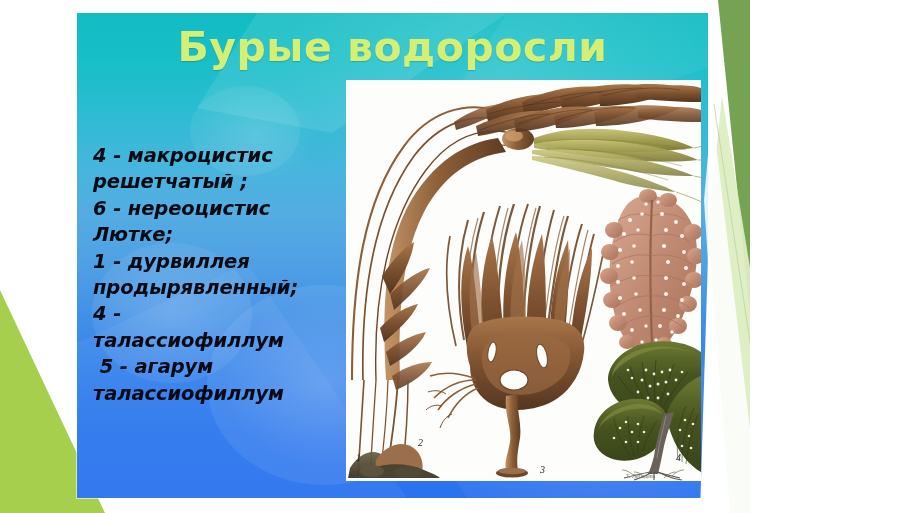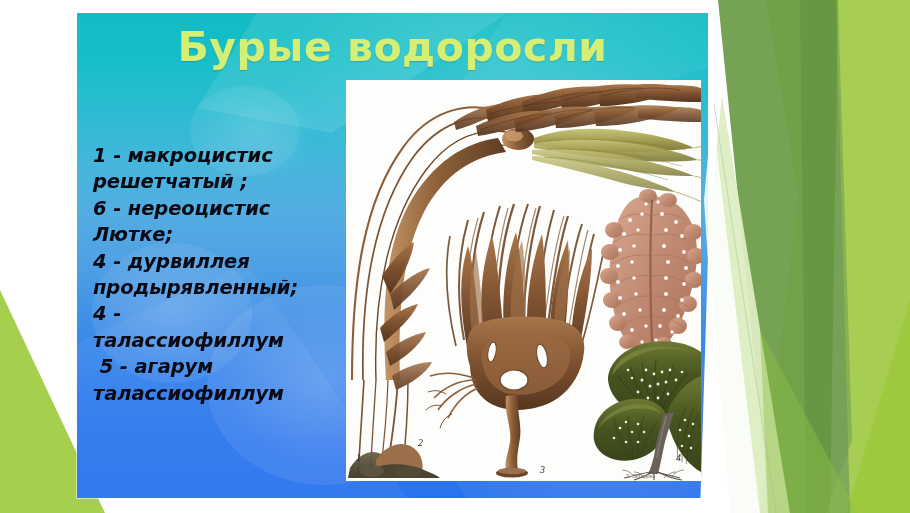--- a/index.html
+++ b/index.html
@@ -5,21 +5,21 @@
   * { box-sizing: border-box; margin: 0; padding: 0; }
   html, body {
     width: 910px; height: 513px;
     overflow: hidden;
     background: #ffffff;
     font-family: "Liberation Sans", sans-serif;
   }
 
   #slide {
     position: relative;
-    width: 910px;
+    width: 750px;
     height: 513px;
     background: #ffffff;
     overflow: hidden;
   }
 
   
   .deco-layer {
     position: absolute;
     top: 0; left: 0;
     width: 910px; height: 513px;
@@ -148,25 +148,25 @@
         <ellipse cx="248" cy="372" rx="118" ry="100" fill="#ffffff" opacity="0.08"></ellipse>
         <ellipse cx="168" cy="118" rx="55" ry="45" fill="#ffffff" opacity="0.07"></ellipse>
         <ellipse cx="520" cy="430" rx="150" ry="110" fill="#ffffff" opacity="0.05"></ellipse>
       </svg>
     </div>
   </div>
 
   <div id="slide-title">Бурые водоросли</div>
 
   <div id="species-list">
-    <span class="line">1 - макроцистис</span>
+    <span class="line">4 - макроцистис</span>
     <span class="line">решетчатый ;</span>
     <span class="line">6 - нереоцистис</span>
     <span class="line">Лютке;</span>
-    <span class="line">4 - дурвиллея</span>
+    <span class="line">1 - дурвиллея</span>
     <span class="line">продырявленный;</span>
     <span class="line">4 -</span>
     <span class="line">талассиофиллум</span>
     <span class="line"> 5 - агарум</span>
     <span class="line">талассиофиллум</span>
   </div>
 
   <div id="illustration-frame">
     <svg id="illustration-svg" viewBox="0 0 355 401">
       <defs>

